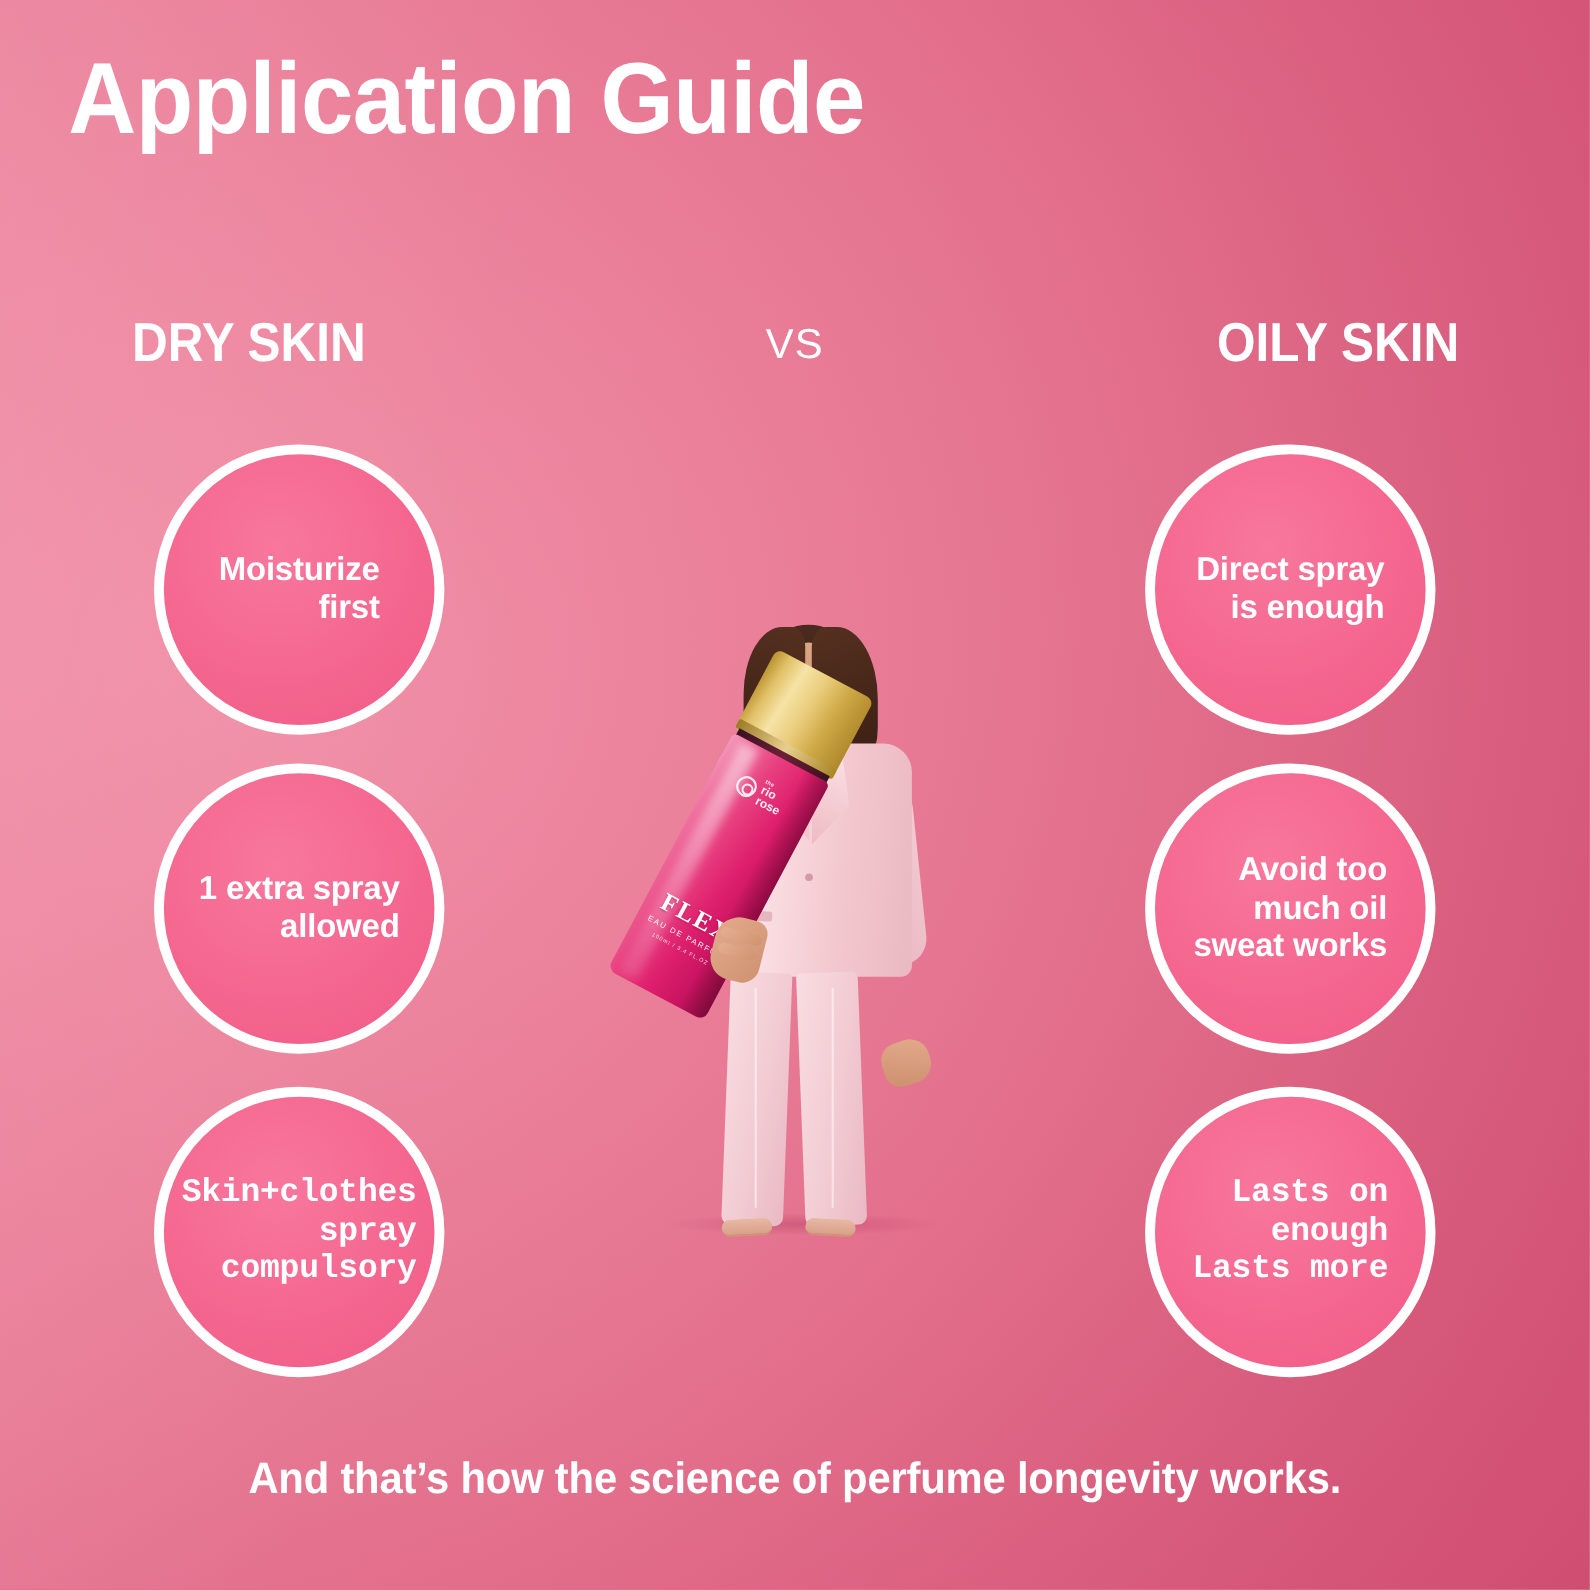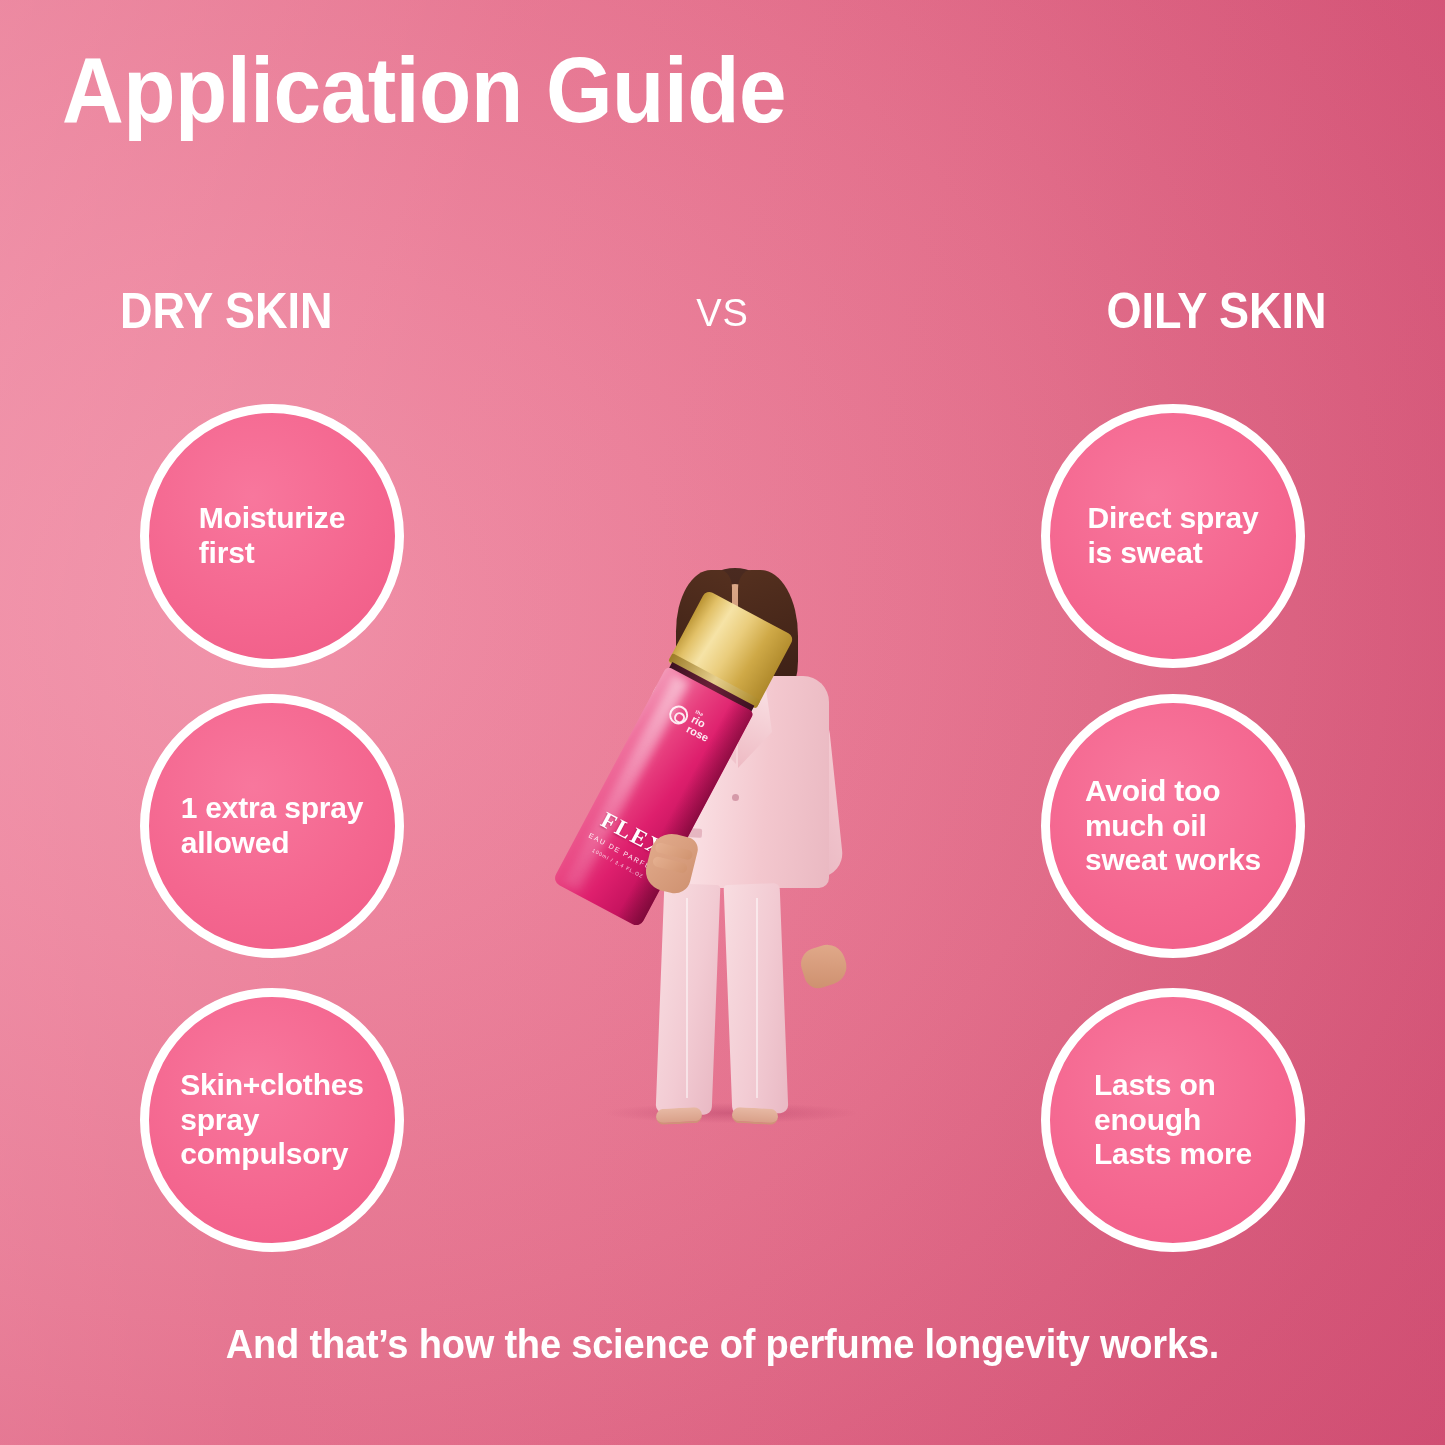--- a/index.html
+++ b/index.html
@@ -82,36 +82,36 @@
   .circle {
     position: absolute;
     width: 264px;
     height: 264px;
     border-radius: 50%;
     background: radial-gradient(circle at 42% 34%, #f8779d 0%, #f4668f 58%, #ef5b86 100%);
     border: 9px solid #ffffff;
     display: flex;
     align-items: center;
     justify-content: center;
-    text-align: left;
+    text-align: right;
     color: #ffffff;
     font-weight: 700;
     font-size: 30px;
     line-height: 1.16;
     padding: 12px;
     letter-spacing: -0.2px;
   }
   .circle span { display: block; }
 
   .col-left  .circle { left: 140px; }
   .col-right .circle { right: 140px; }
 
   .row-1 { top: 404px; }
   .row-2 { top: 694px; }
-  .row-3 { top: 988px; }
+  .row-3 { top: 988px; font-family: Liberation Mono, monospace; }
 
   
   #product-scene {
     position: absolute;
     left: 556px;
     top: 548px;
     width: 340px;
     height: 600px;
   }
 
@@ -450,21 +450,21 @@
     </div>
   </div>
 
 </div>
 
 <div class="col-right">
 
   <div class="circle row-1">
     <div>
       <span>Direct spray</span>
-      <span>is sweat</span>
+      <span>is enough</span>
     </div>
   </div>
 
   <div class="circle row-2">
     <div>
       <span>Avoid too</span>
       <span>much oil</span>
       <span>sweat works</span>
     </div>
   </div>

